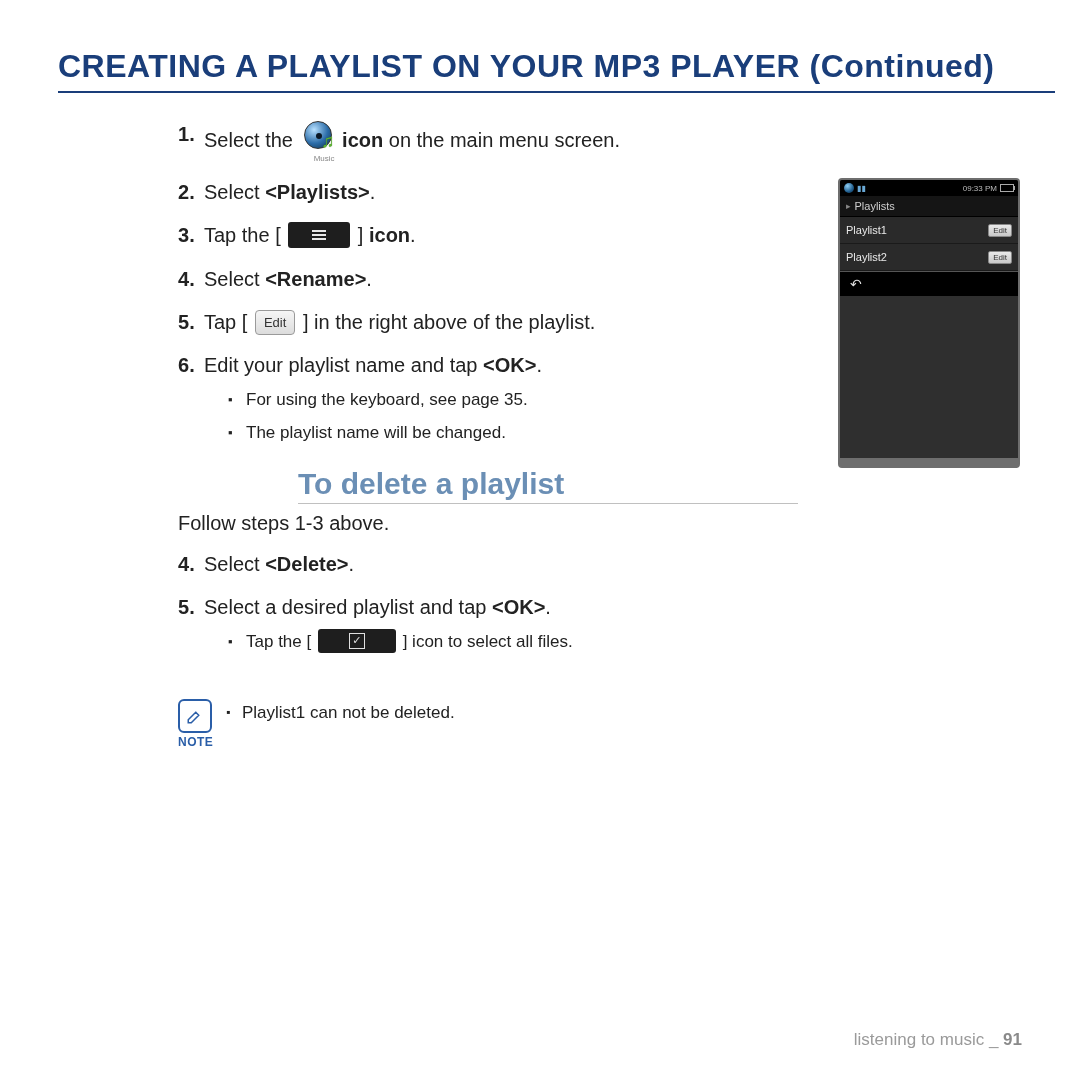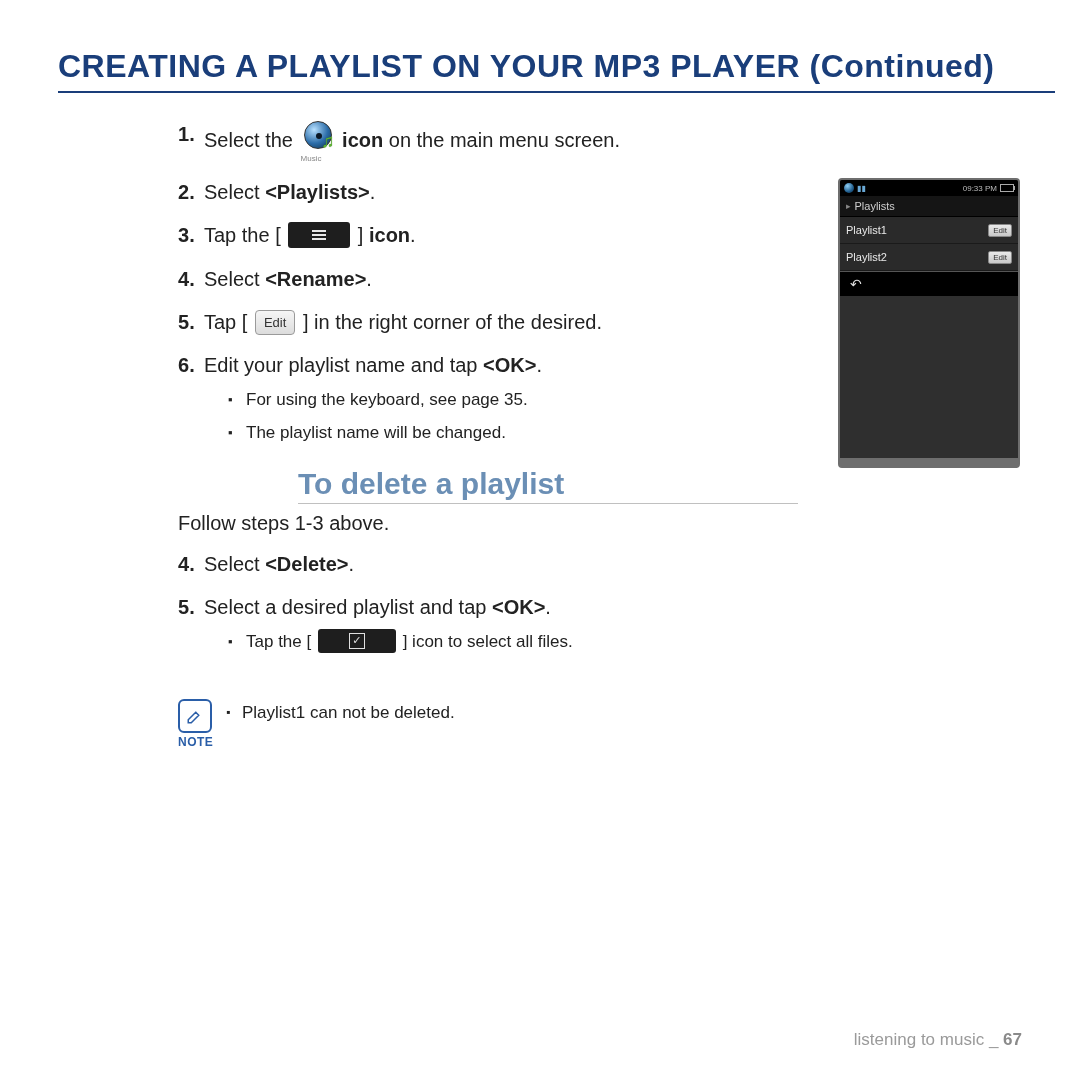--- a/index.html
+++ b/index.html
@@ -107,21 +107,21 @@
   .music-icon .note {
     position: absolute; bottom: 10px; right: 0;
     width: 16px; height: 18px;
   }
   .music-icon .note::before{
     content:"♫"; color:#5fb336; font-size:18px; position:absolute; right:0; bottom:0;
     text-shadow: 0 0 1px #2e6b12;
   }
   .music-icon .lbl {
     position: absolute; bottom: -2px; left: 0; right: 0;
-    text-align: left; font-size: 8px; color: #888;
+    text-align: right; font-size: 8px; color: #888;
   }
   .menu-pill {
     display: inline-block;
     vertical-align: middle;
     width: 62px; height: 26px;
     background: #1e1e1e;
     border-radius: 3px;
     position: relative;
     margin: 0 2px;
     top: -2px;
@@ -323,21 +323,21 @@
               <span></span>
             </span></span>
         <span> ] </span><span class="bold">icon</span><span>.</span>
       </li>
       <li>
         <span>Select </span><span class="bold">&lt;Rename&gt;</span><span>.</span>
       </li>
       <li>
         <span>Tap [ </span>
         <span class="edit-pill">Edit</span>
-        <span> ] in the right corner of the desired.</span>
+        <span> ] in the right above of the playlist.</span>
       </li>
       <li>
         <span>Edit your playlist name and tap </span><span class="bold">&lt;OK&gt;</span><span>.</span>
         <ul class="sub-bullets">
           <li>For using the keyboard, see page 35.</li>
           <li>The playlist name will be changed.</li>
         </ul>
       </li>
     </ol>
   </div>
@@ -399,15 +399,15 @@
       <span>Playlist2</span>
       <span class="ebtn">Edit</span>
     </div>
     <div class="filler"></div>
     <div class="bottombar">
       <span>↶</span>
     </div>
   </div>
 
   <div class="footer">
-    <span>listening to music</span><span> _ </span><span class="num">67</span>
+    <span>listening to music</span><span> _ </span><span class="num">91</span>
   </div>
 </div>
 
 </body></html>

